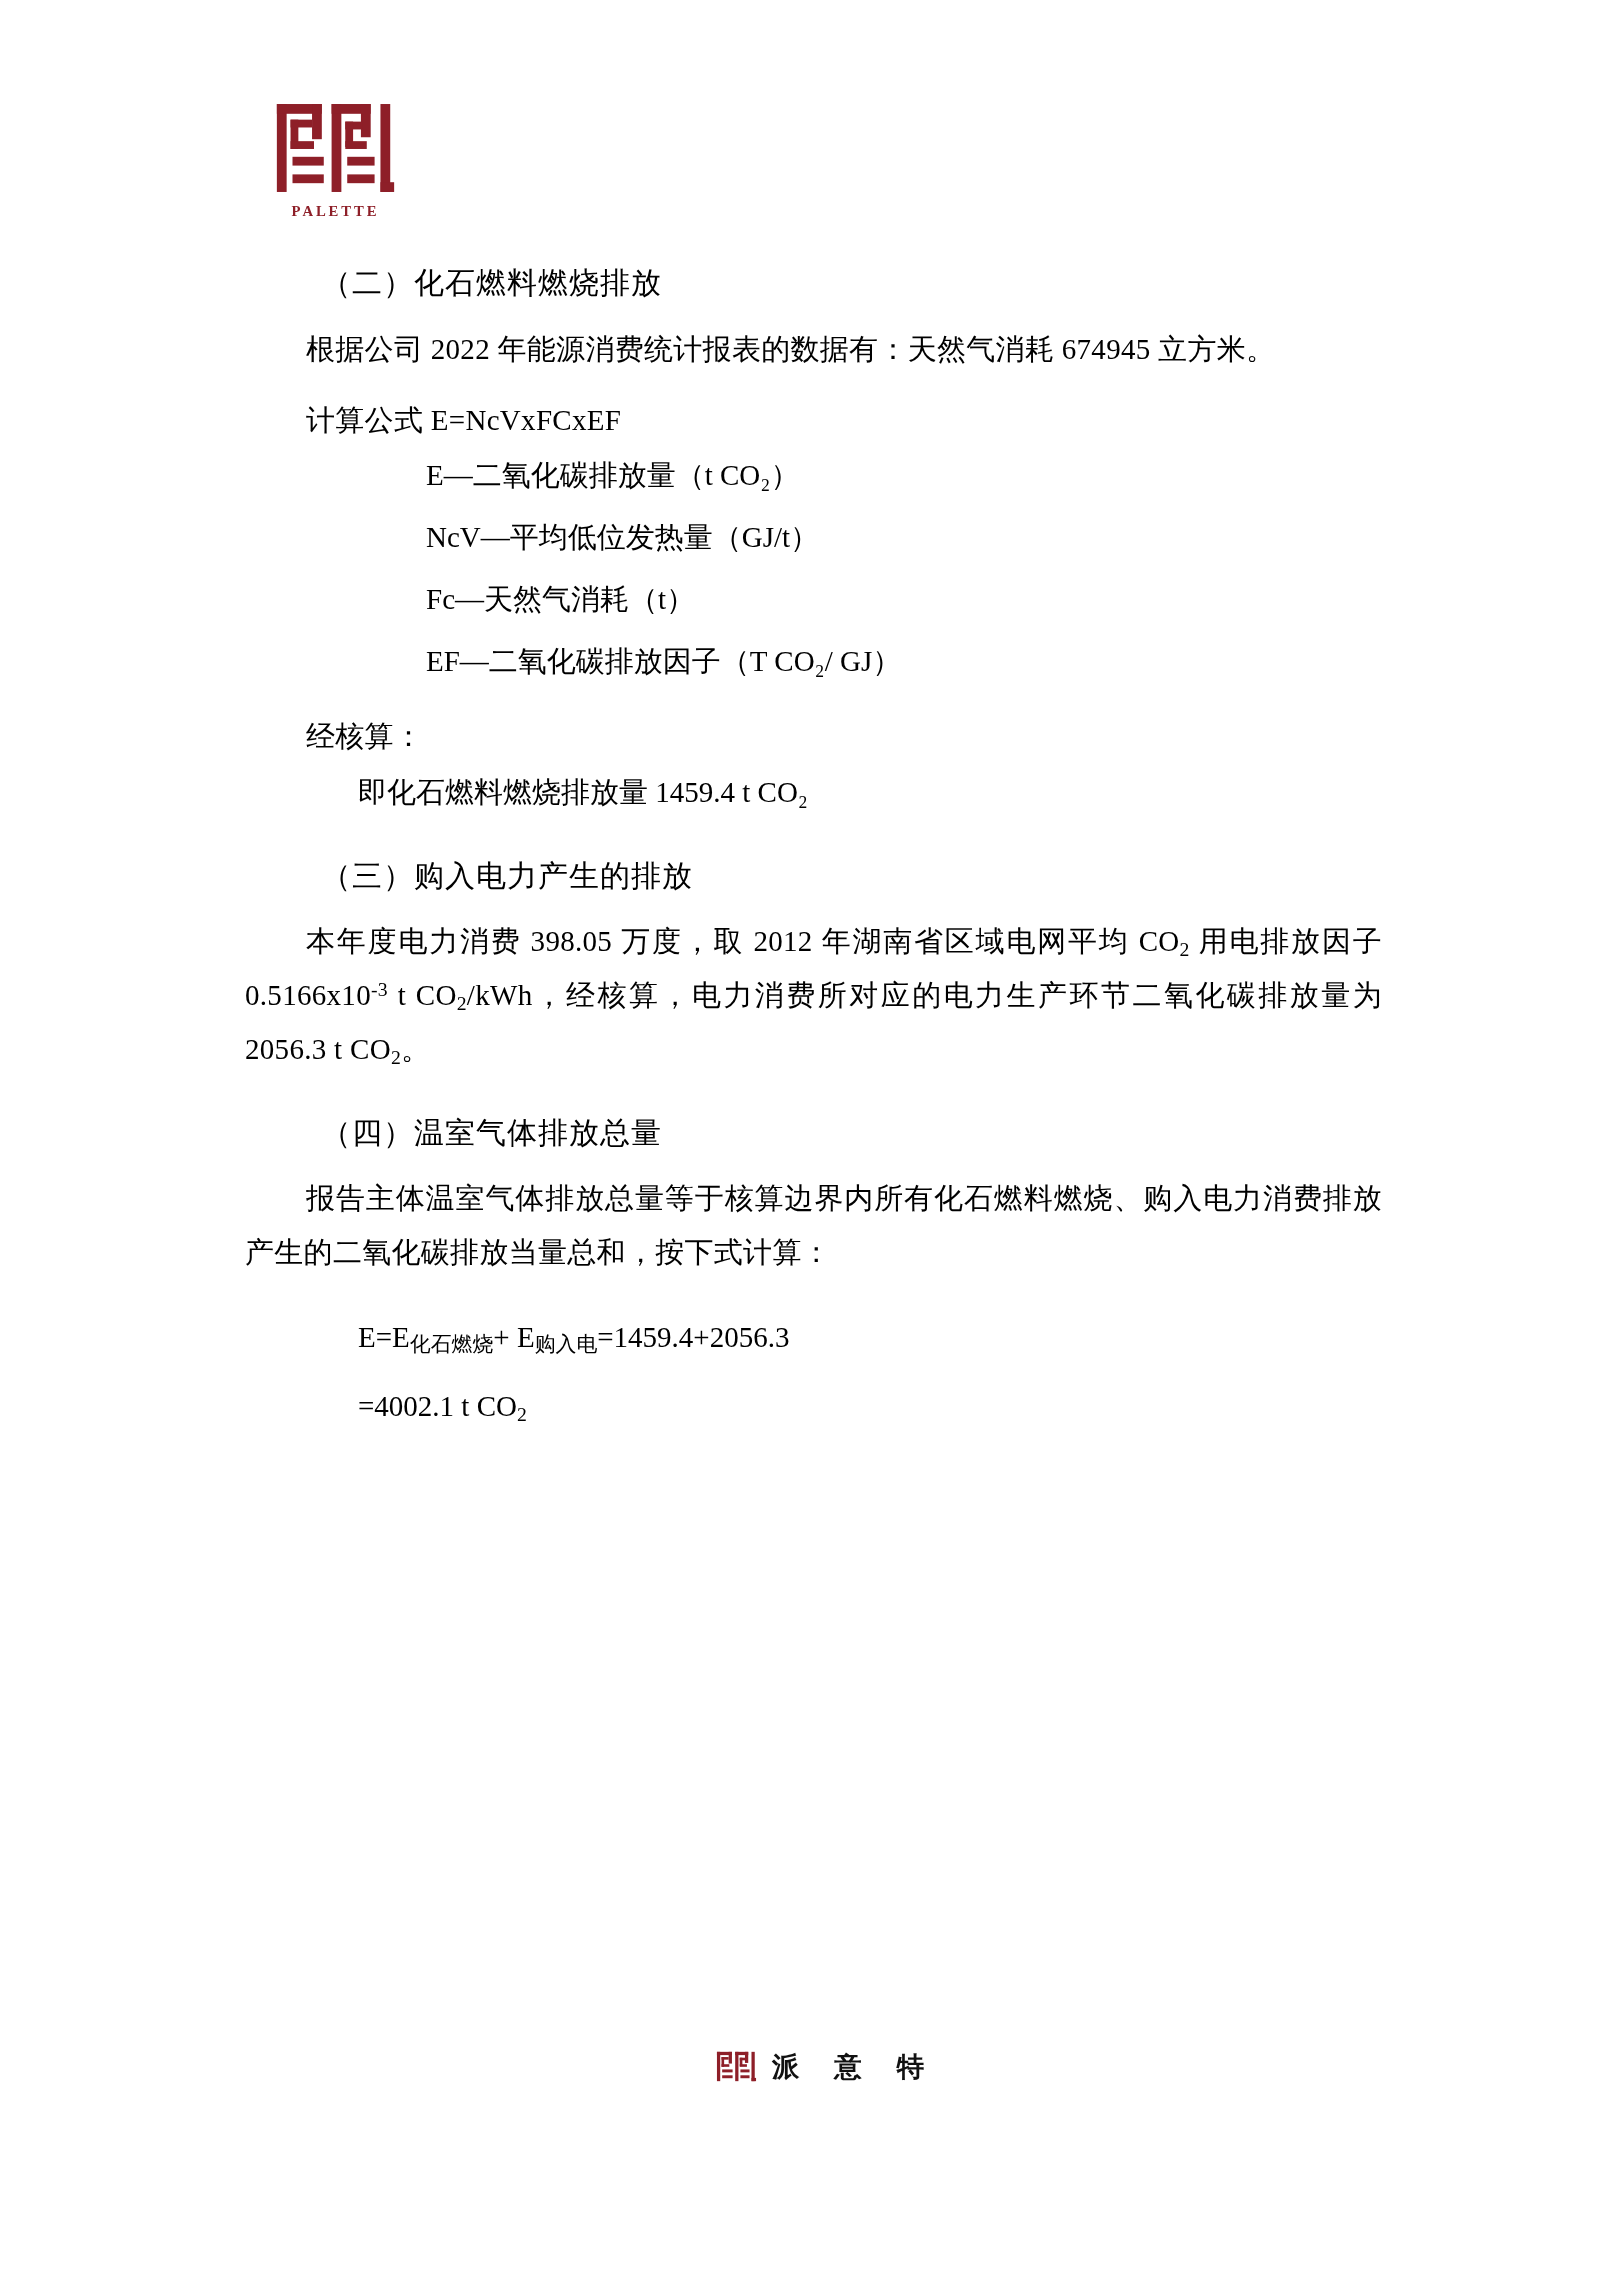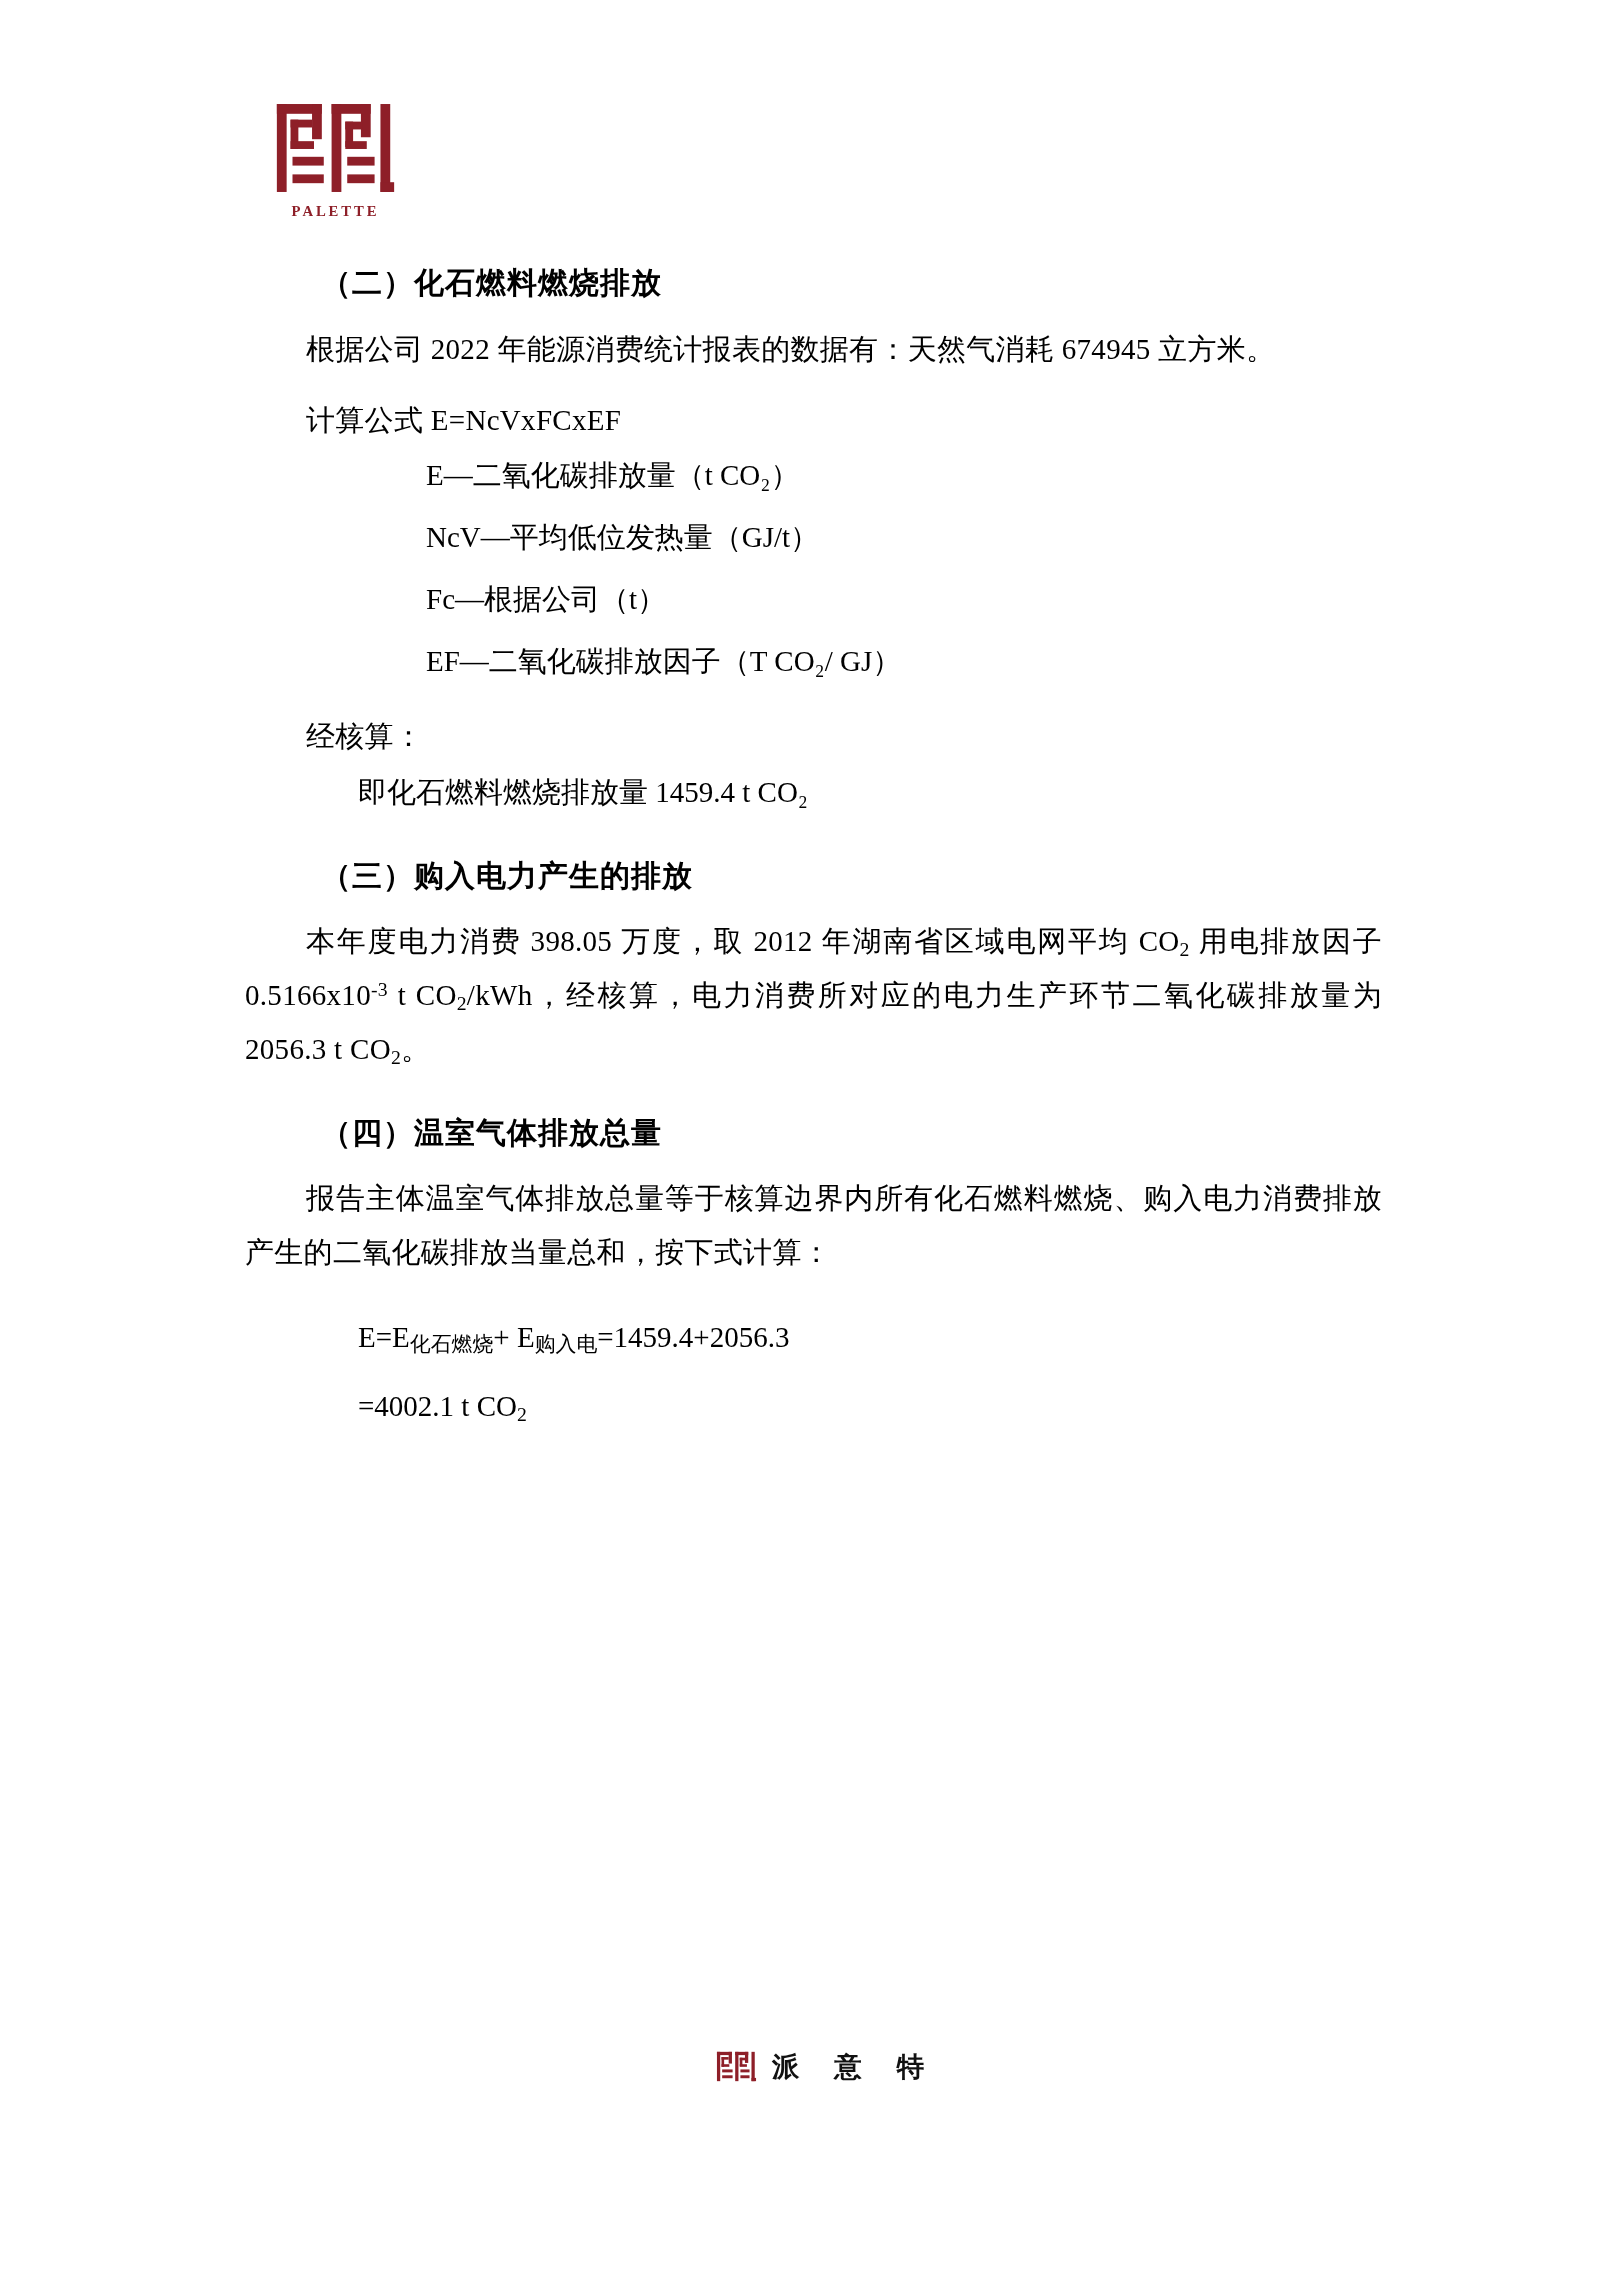--- a/index.html
+++ b/index.html
@@ -49,21 +49,21 @@
 
   
   .content {
     position: absolute;
     left: 245px;
     top: 260px;
     width: 1137px;
   }
   .h-sec {
     font-family: "Liberation Sans", "DejaVu Sans", sans-serif;
-    font-weight: bold;
+    font-weight: normal;
     font-size: 30px;
     line-height: 1.5;
     margin: 0 0 17.6px 0;
     padding-left: 76px;
     letter-spacing: 1px;
   }
   p.para {
     font-size: 29px;
     line-height: 1.85;
     margin: 0 0 7.8px 0;
@@ -166,21 +166,21 @@
     <h2 class="h-sec">（二）化石燃料燃烧排放</h2>
 
     <p class="para indent">根据公司 2022 年能源消费统计报表的数据有：天然气消耗 674945 立方米。</p>
 
     <div class="gap-sm"></div>
 
     <p class="formula">计算公式 E=NcVxFCxEF</p>
 
     <p class="deep">E—二氧化碳排放量（t CO₂）</p>
     <p class="deep">NcV—平均低位发热量（GJ/t）</p>
-    <p class="deep">Fc—根据公司（t）</p>
+    <p class="deep">Fc—天然气消耗（t）</p>
     <p class="deep">EF—二氧化碳排放因子（T CO₂/ GJ）</p>
 
     <div class="gap-sm"></div>
 
     <p class="formula">经核算：</p>
 
     <p class="mid">即化石燃料燃烧排放量 1459.4 t CO₂</p>
 
     <div class="gap-md"></div>
 

